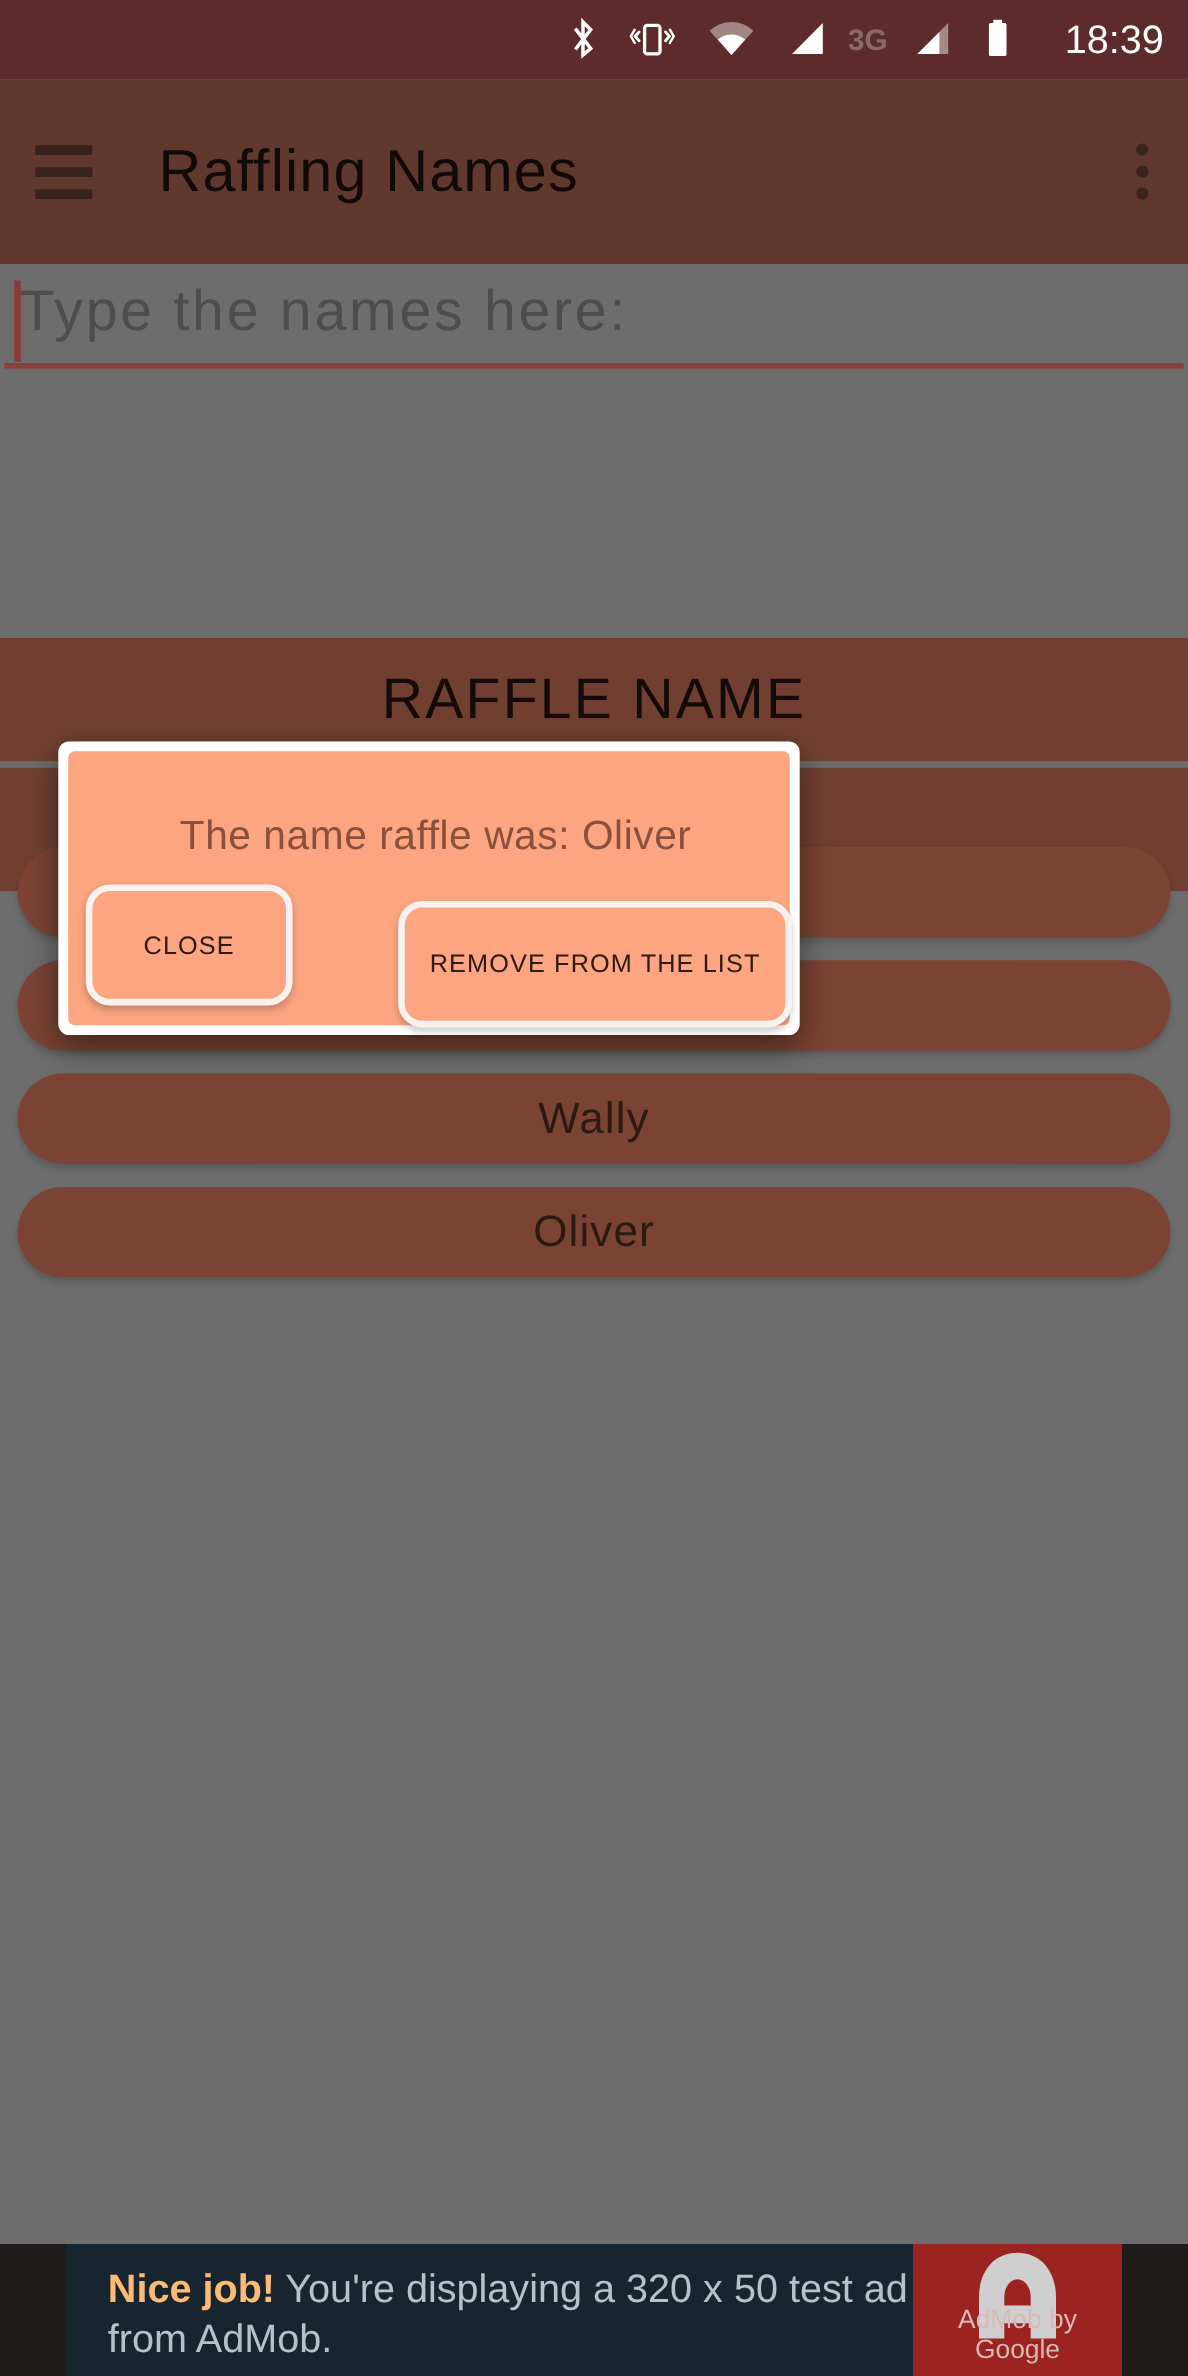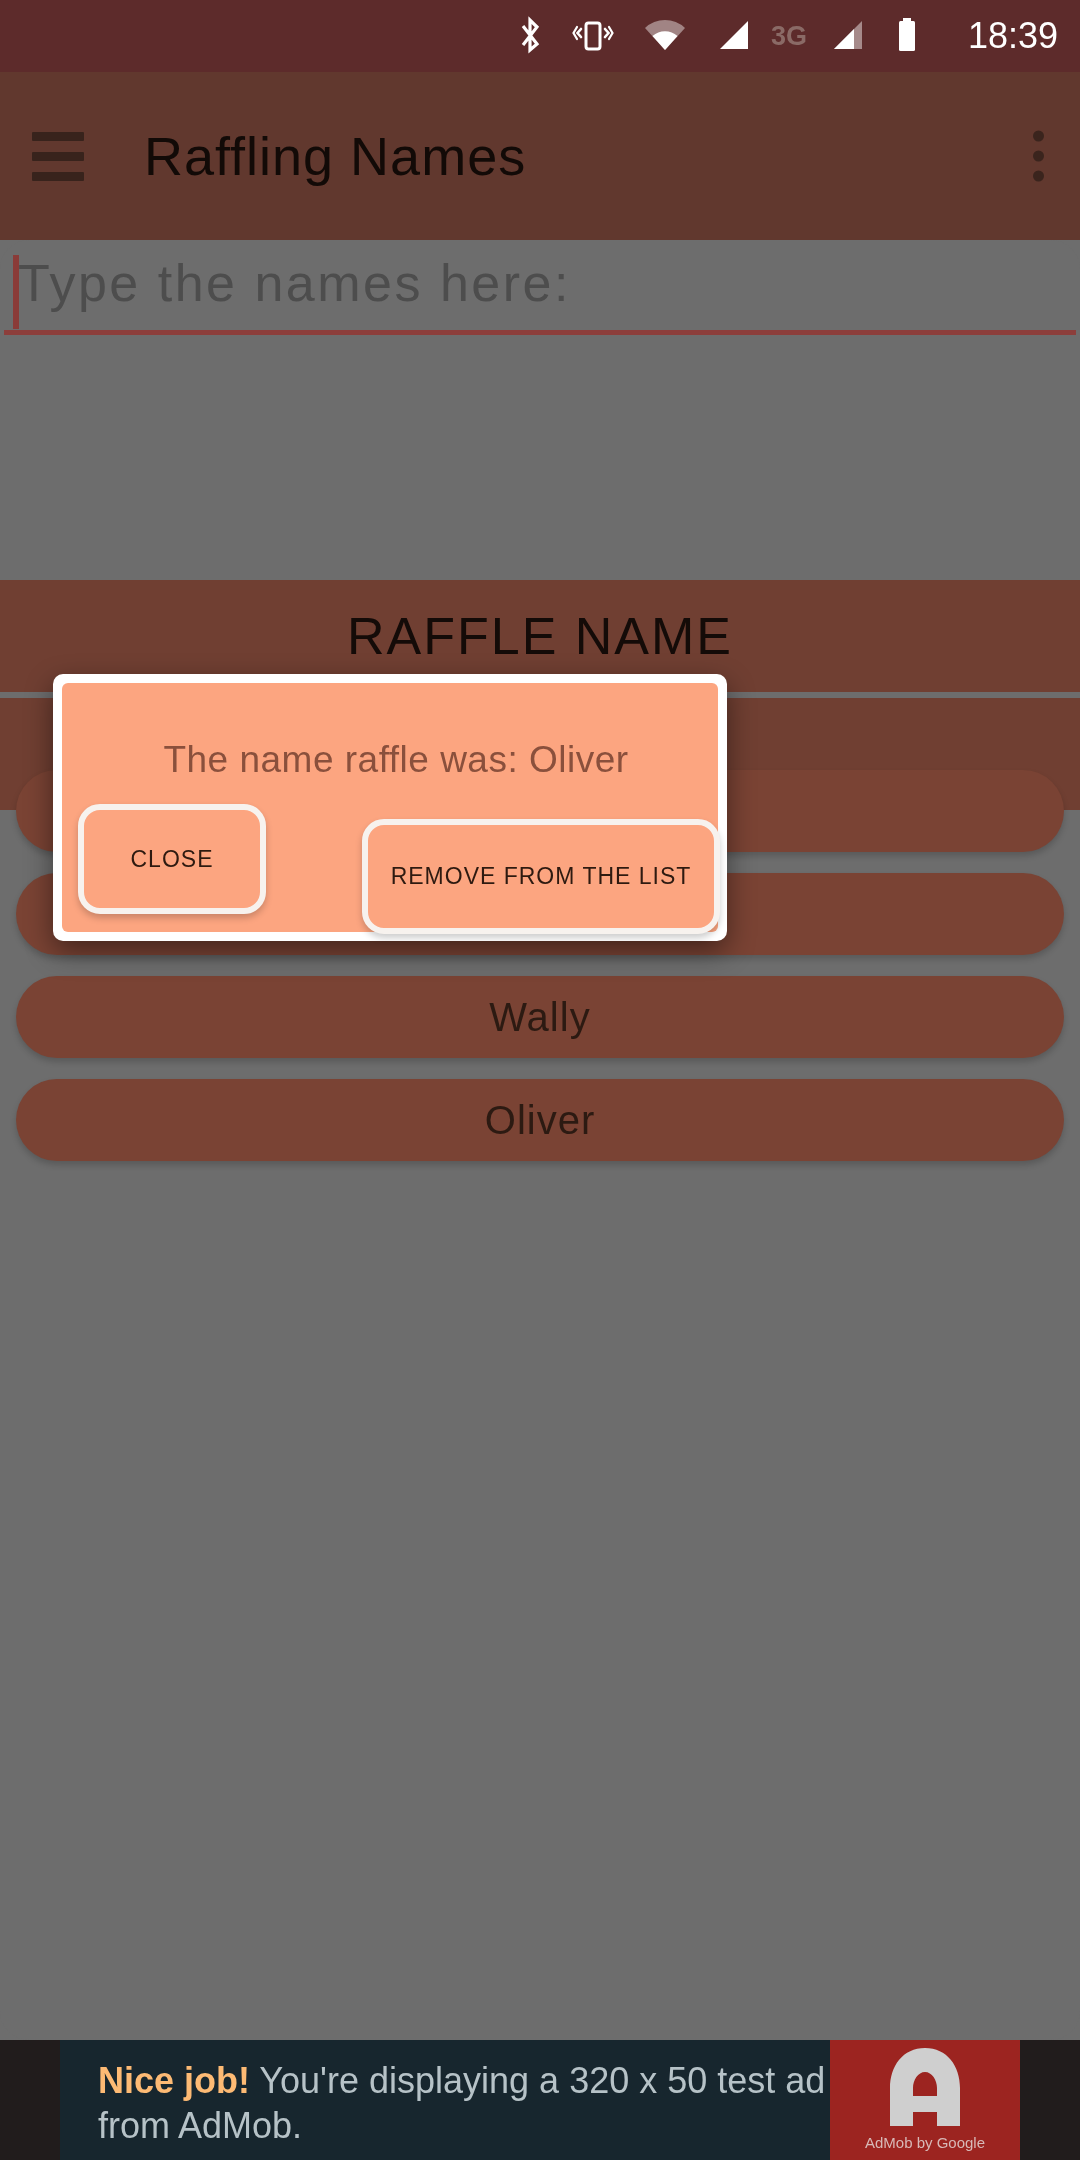--- a/index.html
+++ b/index.html
@@ -290,21 +290,21 @@
   }
   .admob-glyph {
     margin-top: 4px;
   }
   .ad-logo-caption {
     position: absolute;
     bottom: 9px;
     width: 100%;
     text-align: center;
     color: #d8b9b7;
-    font-size: 15px;
+    font-size: 24px;
     font-family: "Liberation Sans", sans-serif;
   }
 </style>
 </head>
 <body>
 
 <div id="phone">
 
   <div class="status-bar">
     <div class="status-icons">

